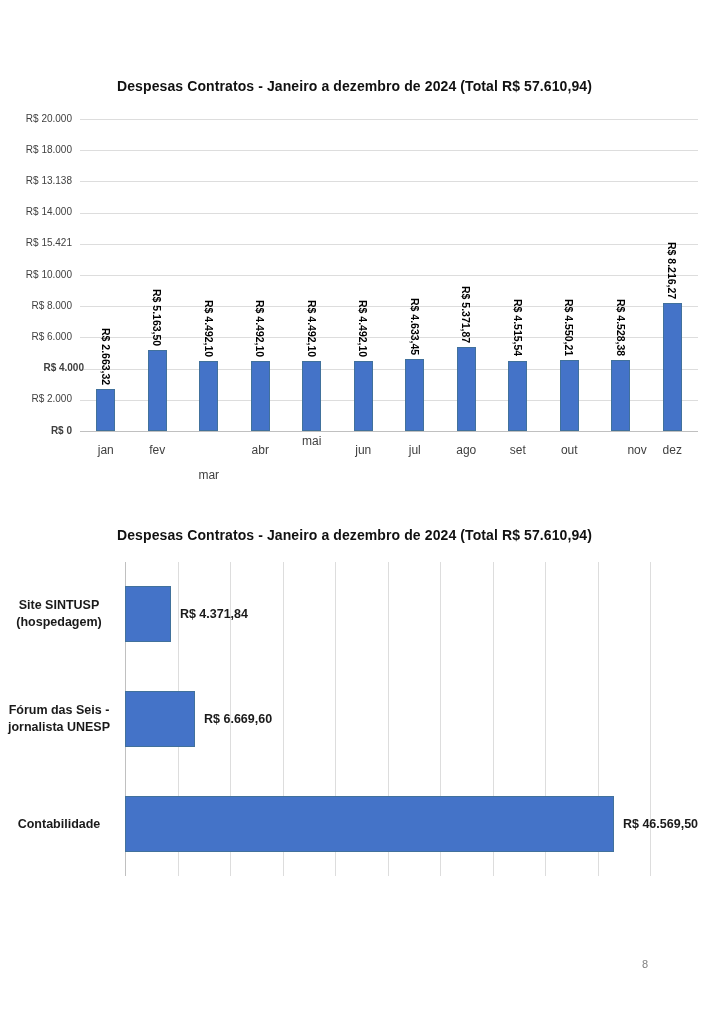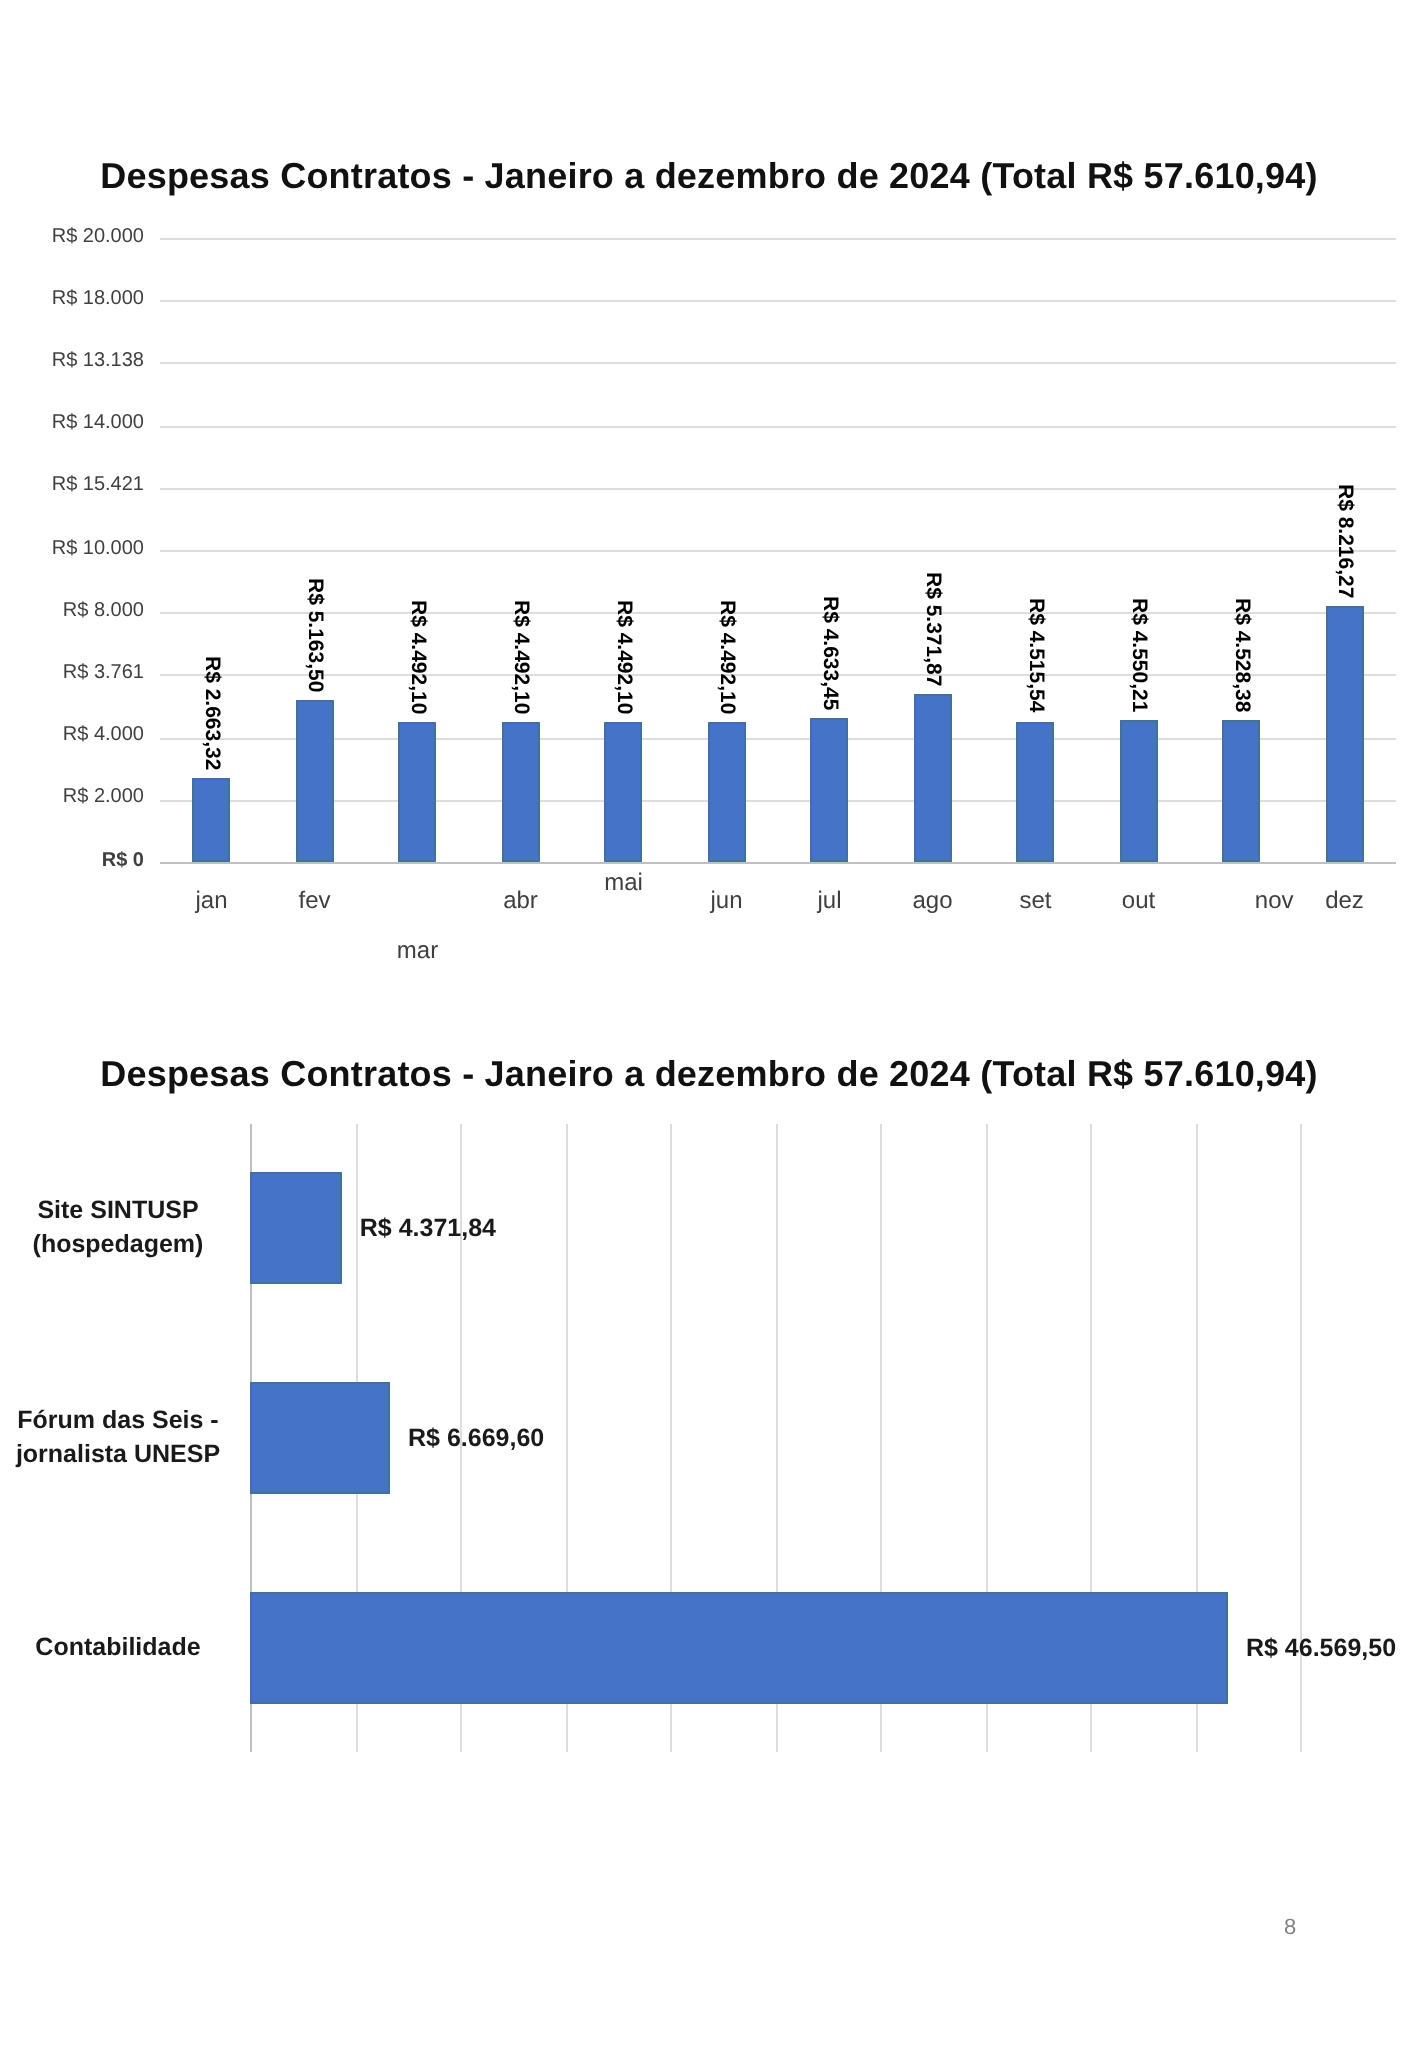--- a/index.html
+++ b/index.html
@@ -10,21 +10,21 @@
     margin: 0 auto;
     background: #ffffff;
     font-family: "Liberation Sans", sans-serif;
     overflow: hidden;
   }
   .chart-title {
     position: absolute;
     left: 0;
     width: 709px;
     text-align: center;
-    font-size: 18px;
+    font-size: 14px;
     font-weight: bold;
     color: #111111;
     letter-spacing: 0.1px;
   }
   .gridline-h { position: absolute; height: 1px; }
   .gridline-v { position: absolute; width: 1px; }
   .ytick {
     position: absolute;
     width: 70px;
     text-align: right;
@@ -84,23 +84,23 @@
 <div class="page">
 
   <div class="chart-title" style="top:78px;">Despesas Contratos - Janeiro a dezembro de 2024 (Total R$ 57.610,94)</div>
 
   <div id="chart1">
       <div class="gridline-h" style="left: 80px; top: 431px; width: 618px; background: rgb(192, 192, 192);"></div>
       <div class="ytick" style="left: 2px; top: 424.5px; font-weight: bold;">R$ 0</div>
       <div class="gridline-h" style="left: 80px; top: 399.8px; width: 618px; background: rgb(221, 221, 221);"></div>
       <div class="ytick" style="left: 2px; top: 393.3px;">R$ 2.000</div>
       <div class="gridline-h" style="left: 80px; top: 368.6px; width: 618px; background: rgb(221, 221, 221);"></div>
-      <div class="ytick" style="left: 2px; top: 362.1px;">R$ 4.000</div>
+      <div class="ytick" style="left: 14px; top: 362.1px; font-weight: bold;">R$ 4.000</div>
       <div class="gridline-h" style="left: 80px; top: 337.4px; width: 618px; background: rgb(221, 221, 221);"></div>
-      <div class="ytick" style="left: 2px; top: 330.9px;">R$ 3.761</div>
+      <div class="ytick" style="left: 2px; top: 330.9px;">R$ 6.000</div>
       <div class="gridline-h" style="left: 80px; top: 306.2px; width: 618px; background: rgb(221, 221, 221);"></div>
       <div class="ytick" style="left: 2px; top: 299.7px;">R$ 8.000</div>
       <div class="gridline-h" style="left: 80px; top: 275px; width: 618px; background: rgb(221, 221, 221);"></div>
       <div class="ytick" style="left: 2px; top: 268.5px;">R$ 10.000</div>
       <div class="gridline-h" style="left: 80px; top: 243.8px; width: 618px; background: rgb(221, 221, 221);"></div>
       <div class="ytick" style="left: 2px; top: 237.3px;">R$ 15.421</div>
       <div class="gridline-h" style="left: 80px; top: 212.6px; width: 618px; background: rgb(221, 221, 221);"></div>
       <div class="ytick" style="left: 2px; top: 206.1px;">R$ 14.000</div>
       <div class="gridline-h" style="left: 80px; top: 181.4px; width: 618px; background: rgb(221, 221, 221);"></div>
       <div class="ytick" style="left: 2px; top: 174.9px;">R$ 13.138</div>

